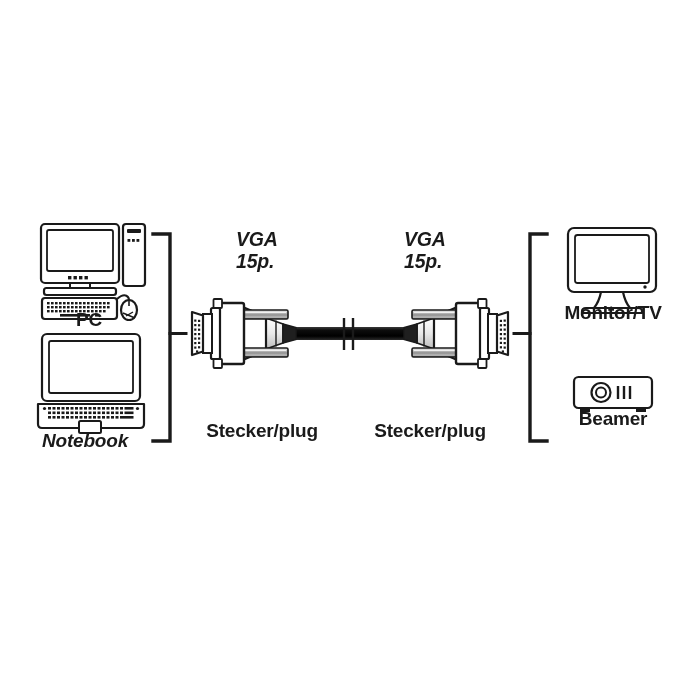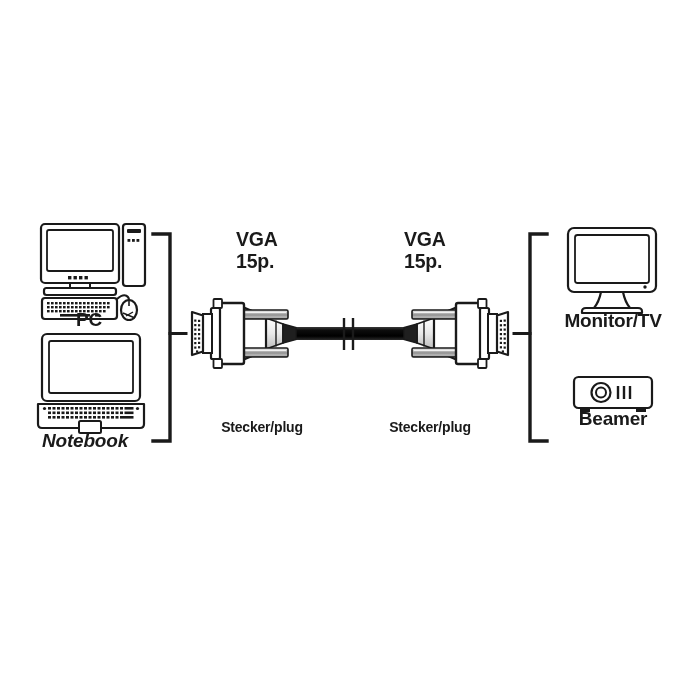--- a/index.html
+++ b/index.html
@@ -33,35 +33,36 @@
     color: #1a1a1a;
     white-space: nowrap;
     line-height: 1.12;
     text-align: right;
   }
   .lbl-device {
     font-size: 19px;
     letter-spacing: -0.2px;
   }
   .lbl-conn {
-    font-size: 14px;
+    font-size: 19px;
     letter-spacing: -0.2px;
   }
   .lbl-vga {
     font-size: 19.5px;
     letter-spacing: -0.2px;
     text-align: left;
+    font-style: italic;
   }
   .ctr {
     transform: translateX(-50%);
   }
   
   #label-pc        { left: 89px;  top: 309px; }
   #label-notebook  { left: 85px;  top: 430px; font-style: italic; }
-  #label-monitortv { left: 613px; top: 310px; }
+  #label-monitortv { left: 613px; top: 302px; }
   #label-beamer    { left: 613px; top: 408px; }
   #label-vga-left  { left: 236px; top: 229px; }
   #label-vga-right { left: 404px; top: 229px; }
   #label-plug-left { left: 262px; top: 420px; }
   #label-plug-right{ left: 430px; top: 420px; }
 </style>
 </head>
 <body>
 
 <div id="stage">

